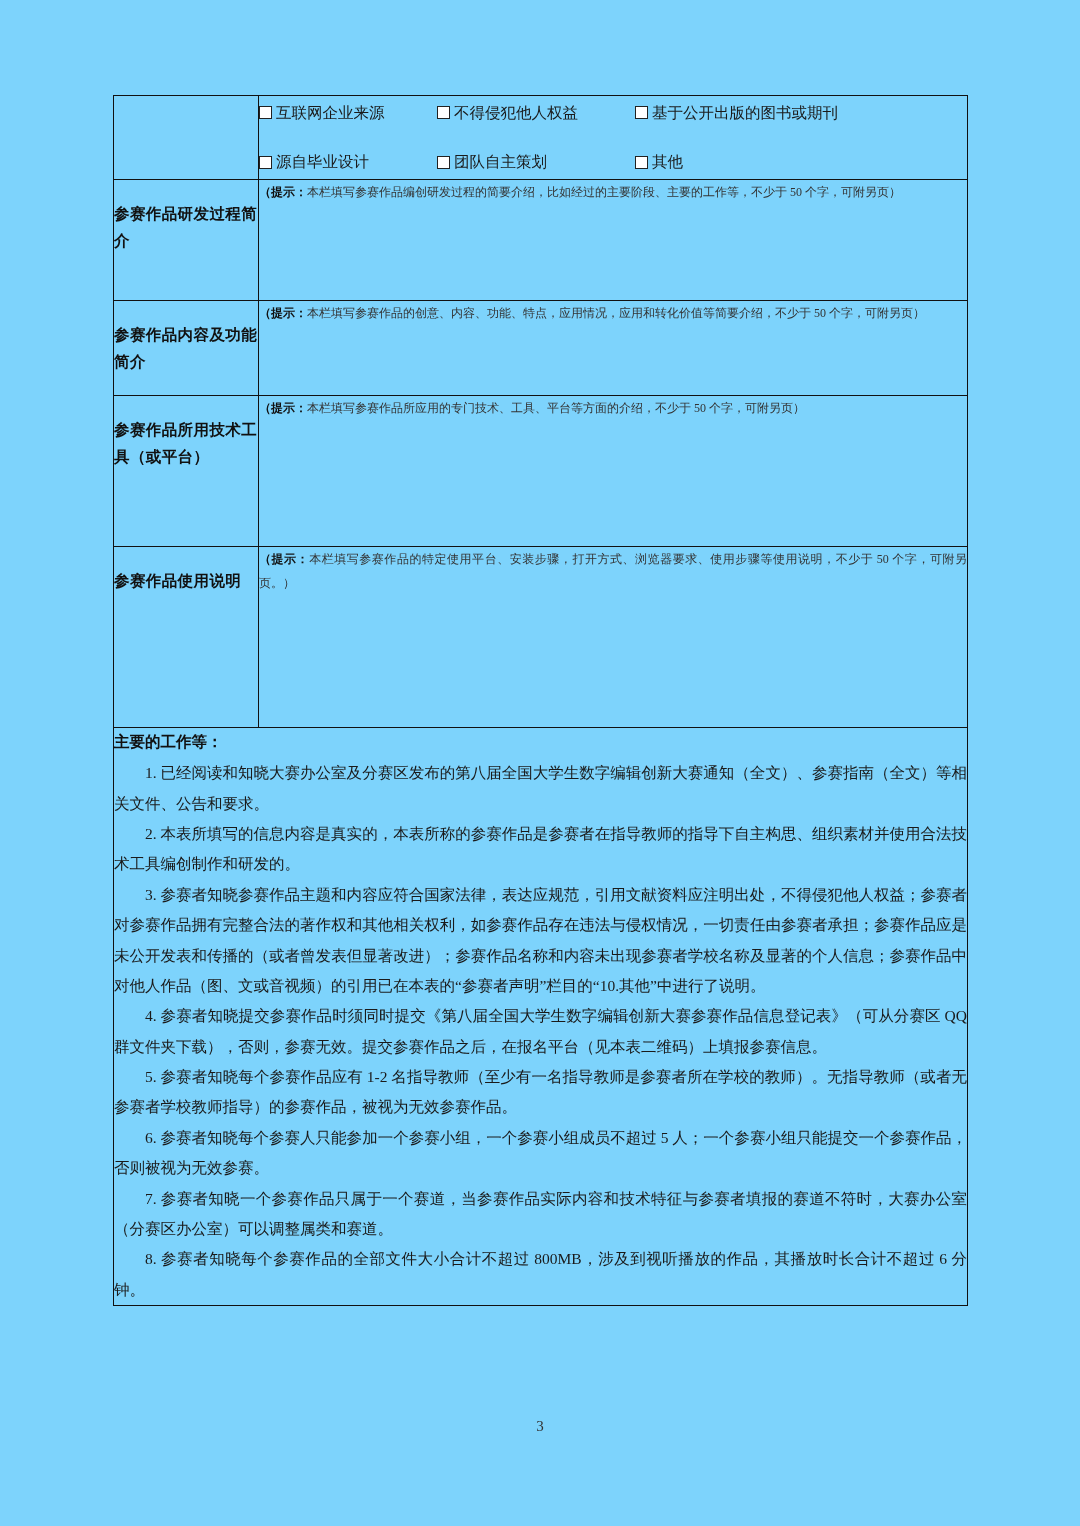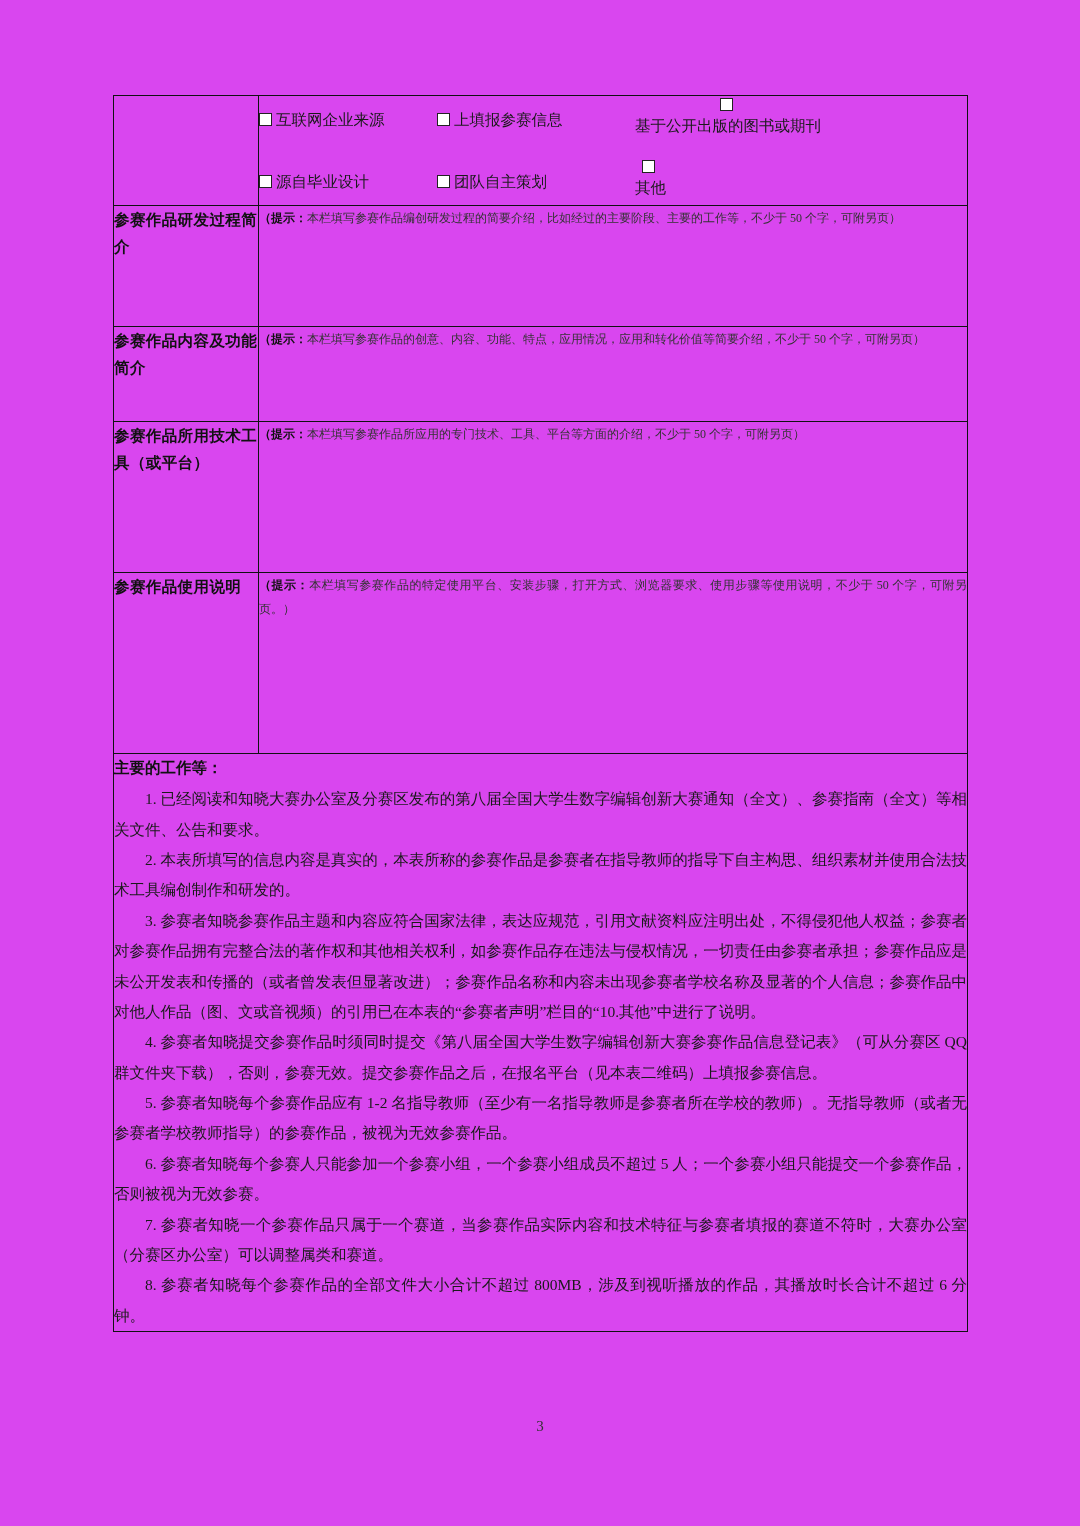--- a/index.html
+++ b/index.html
@@ -13,21 +13,21 @@
     font-family: "Liberation Serif", "DejaVu Serif", serif;
     color: #1a1a1a;
     position: relative;
     overflow: hidden;
   }
   .page {
     position: absolute;
     left: 0; top: 0;
     width: 1080px;
     height: 1526px;
-    background: #d946ef;
+    background: #7dd3fc;
   }
   .sheet {
     position: absolute;
     left: 113px;
     top: 95px;
     width: 855px;
   }
 
   
   table.form {
@@ -49,20 +49,21 @@
     padding: 10px 14px 8px 10px;
   }
 
   .label-text {
     font-family: Liberation Sans, sans-serif;
     font-weight: bold;
     font-size: 15.5px;
     line-height: 1.75;
     letter-spacing: 0.4px;
     color: #111;
+    margin-top: 20px;
   }
 
   .hint {
     font-size: 12px;
     line-height: 2.0;
     color: #333;
     text-align: justify;
     text-justify: inter-ideograph;
   }
   .hint .kw {
@@ -90,21 +91,21 @@
     display: inline-block;
     width: 11px;
     height: 11px;
     border: 1.4px solid #222;
     margin-right: 4px;
     background: #fff;
     flex: 0 0 auto;
   }
   .cb-c1 { width: 178px; }
   .cb-c2 { width: 198px; }
-  .cb-c3 { width: auto; flex-direction: column; }
+  .cb-c3 { width: auto; }
 
   
   .decl-cell {
     padding: 12px 16px 14px 14px;
   }
   .decl-title {
     font-family: "DejaVu Sans", "Liberation Sans", sans-serif;
     font-weight: bold;
     font-size: 15.5px;
     line-height: 1.9;
@@ -153,21 +154,21 @@
           <div class="label-text"></div>
         </td>
         <td class="content-cell">
           <div class="cb-row">
             <span class="cb-item cb-c1">
               <span class="cb-box"></span>
               <span>互联网企业来源</span>
             </span>
             <span class="cb-item cb-c2">
               <span class="cb-box"></span>
-              <span>上填报参赛信息</span>
+              <span>不得侵犯他人权益</span>
             </span>
             <span class="cb-item cb-c3">
               <span class="cb-box"></span>
               <span>基于公开出版的图书或期刊</span>
             </span>
           </div>
           <div class="cb-row">
             <span class="cb-item cb-c1">
               <span class="cb-box"></span>
               <span>源自毕业设计</span>

